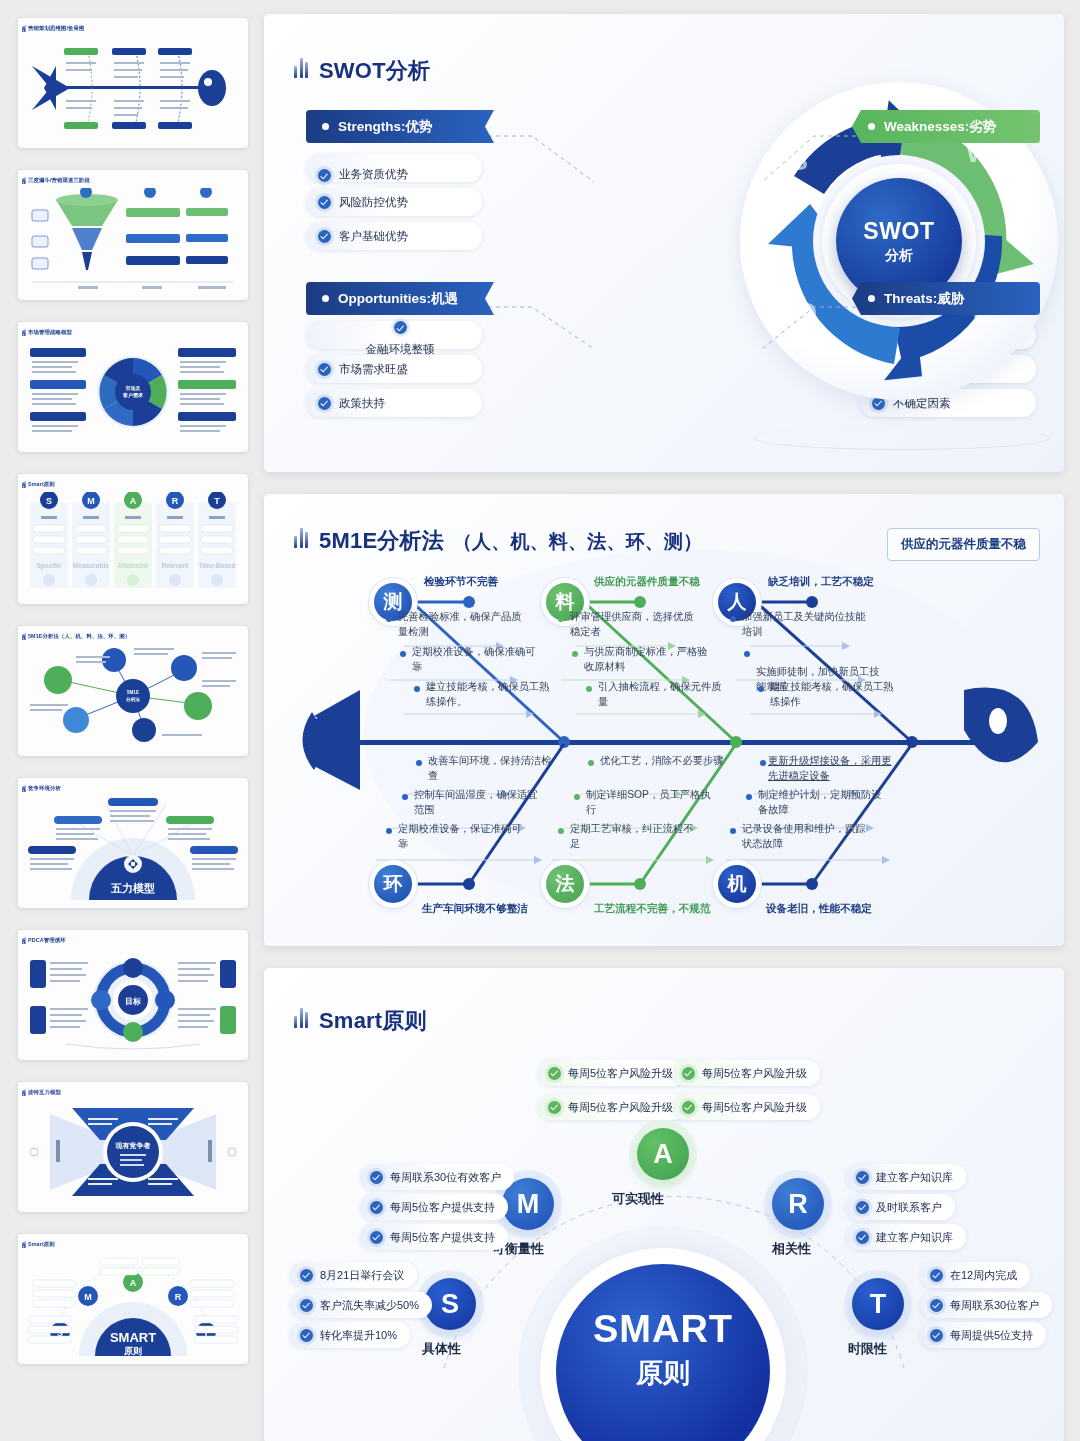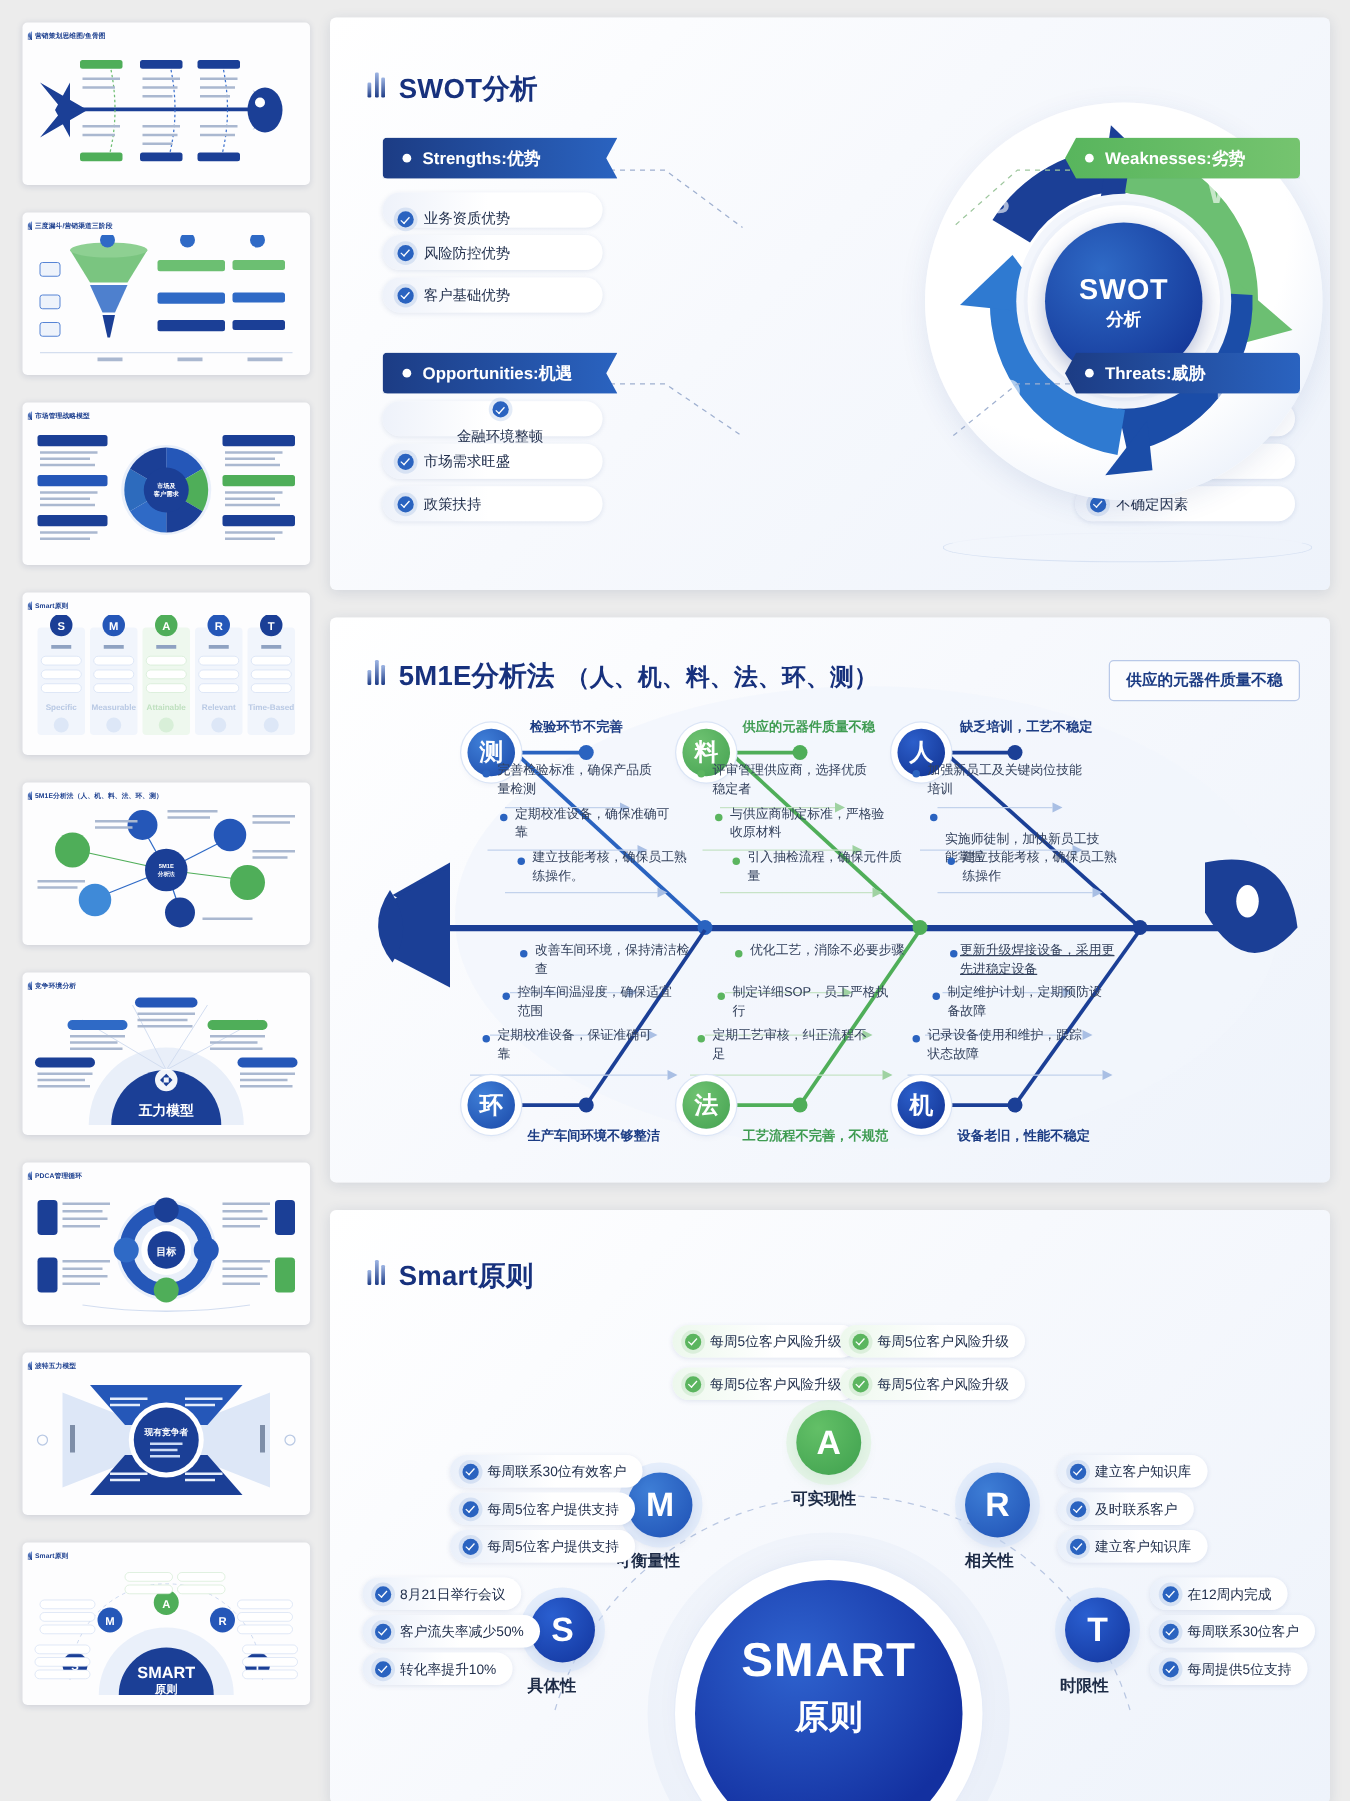--- a/index.html
+++ b/index.html
@@ -880,21 +880,21 @@
       <div class="sm-chip g" style="left:274px; top:126px;">
         <span class="tick g"></span>
         <span>每周5位客户风险升级</span>
       </div>
       <div class="sm-chip g" style="left:408px; top:126px;">
         <span class="tick g"></span>
         <span>每周5位客户风险升级</span>
       </div>
 
       <div class="sm-node g1" style="left:373px; top:160px;">A</div>
-      <div class="sm-label" style="left:369px; top:222px;">可实现性</div>
+      <div class="sm-label" style="left:348px; top:222px;">可实现性</div>
 
       <div class="sm-node b1" style="left:238px; top:210px;">M</div>
       <div class="sm-label" style="left:228px; top:272px;">可衡量性</div>
       <div class="sm-chip" style="left:96px; top:196px;">
         <span class="tick"></span>
         <span>每周联系30位有效客户</span>
       </div>
       <div class="sm-chip" style="left:96px; top:226px;">
         <span class="tick"></span>
         <span>每周5位客户提供支持</span>

